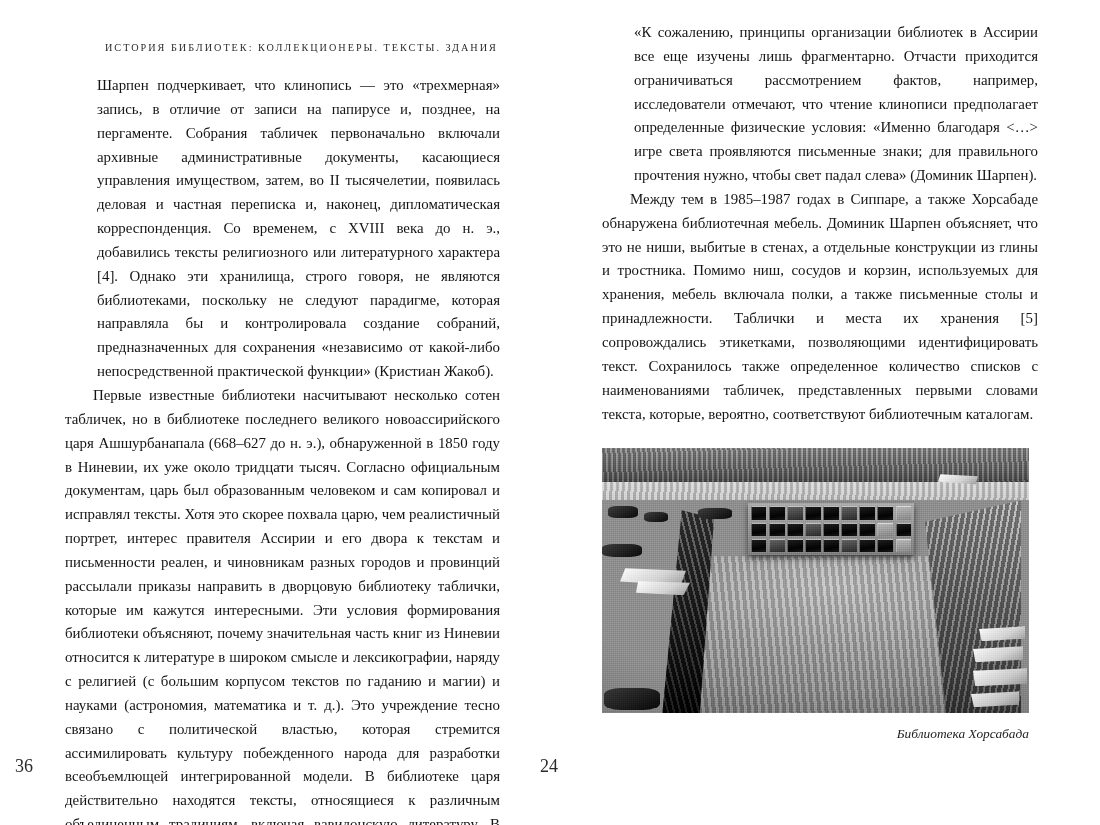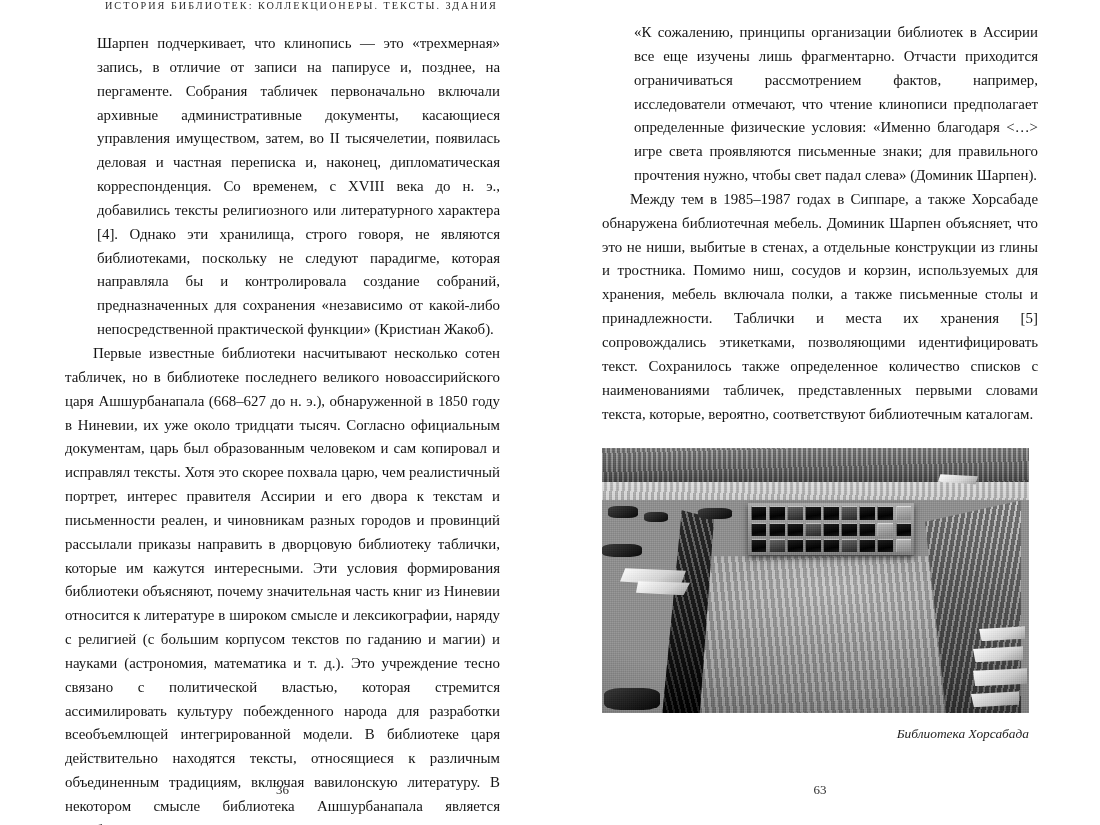--- a/index.html
+++ b/index.html
@@ -32,20 +32,21 @@
 
   .page-left  { padding: 0 50px 0 65px; }
   .page-right { padding: 0 62px 0 52px; }
 
   .running-head {
     text-align: center;
     font-size: 10.2px;
     letter-spacing: 2.0px;
     text-transform: uppercase;
     color: #2a2a2a;
+    padding-top: 42px;
     font-family: "Liberation Serif", "DejaVu Serif", serif;
     white-space: nowrap;
   }
 
   .page-left .running-head { text-align: left; padding-left: 40px; }
   .page-right .running-head { text-align: center; padding-left: 0; }
 
   .body-text {
     margin-top: 21px;
     font-size: 14.9px;
@@ -57,25 +58,25 @@
   }
 
   .body-text p {
     margin: 0;
     text-indent: 28px;
   }
   .body-text p.noindent { text-indent: 0; margin-left: 32px; }
 
   .folio {
     position: absolute;
-    bottom: 27px;
+    bottom: 48px;
     left: 0;
     right: 0;
-    text-align: center;
-    font-size: 13px;
+    text-align: left;
+    font-size: 18px;
     color: #2b2b2b;
   }
   .page-left .folio  { left: 15px; }
   .page-right .folio { left: -10px; }
 
   
   .figure {
     margin-top: 22px;
     width: 493px;
   }
@@ -301,16 +302,16 @@
         <div class="rubble" style="left:0px;top:96px;width:40px;height:13px;"></div>
         <div class="rubble" style="left:2px;top:240px;width:56px;height:22px;"></div>
 
         <div class="grain"></div>
         <div class="vignette"></div>
       </div>
 
       <div class="caption">Библиотека Хорсабада</div>
     </div>
 
-    <div class="folio">63</div>
+    <div class="folio">24</div>
   </div>
 
 </div>
 
 </body></html>

